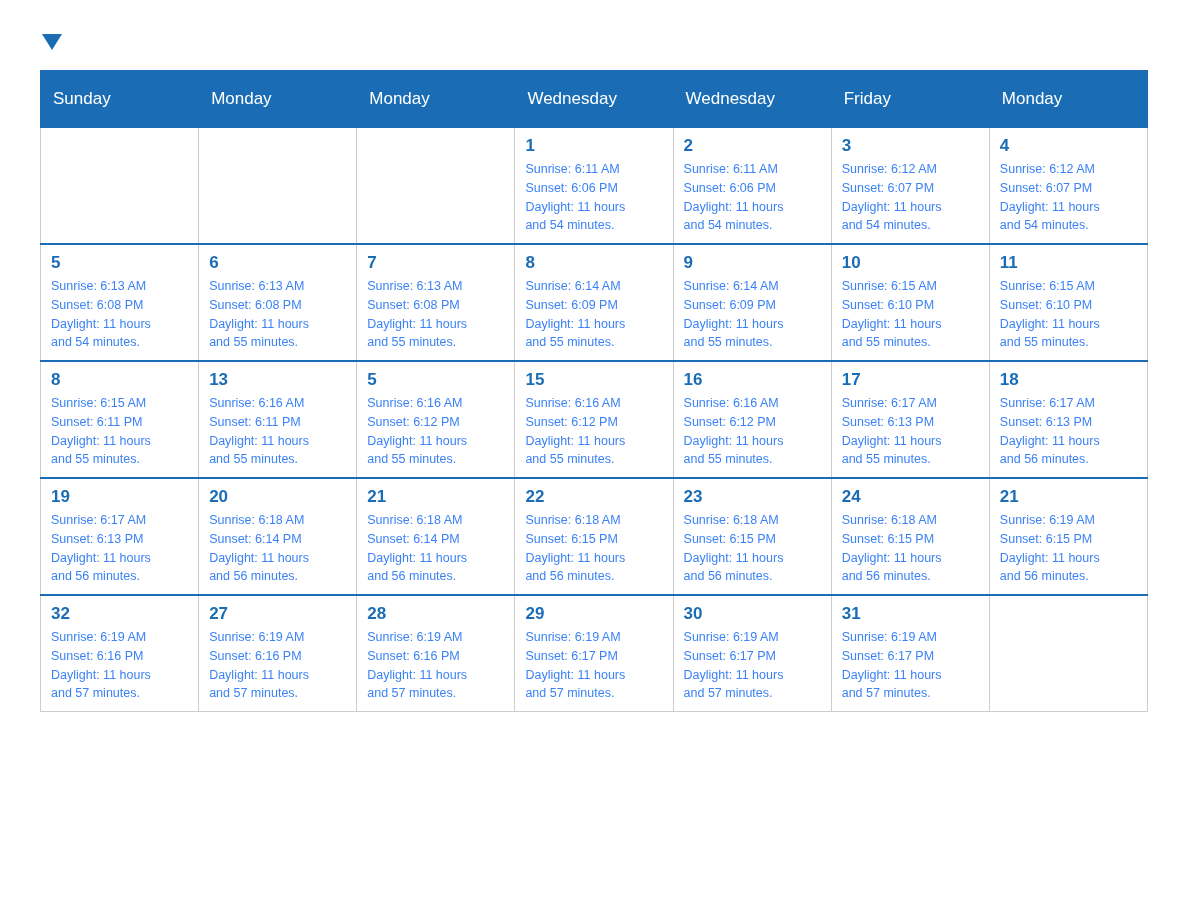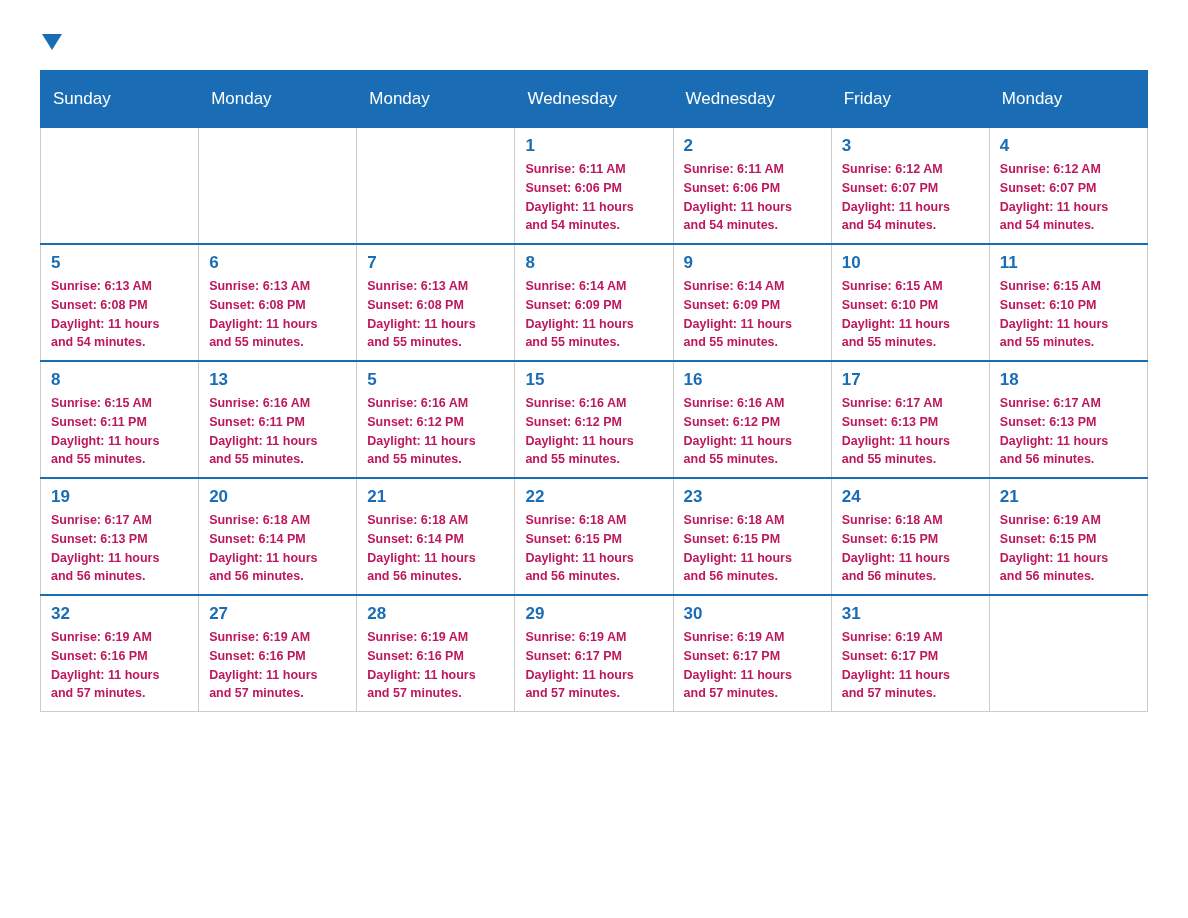--- a/index.html
+++ b/index.html
@@ -93,23 +93,22 @@
     }
     .day-num {
       font-size: 17px;
       font-weight: bold;
       color: #1a6db5;
       margin-bottom: 4px;
       display: block;
     }
     .day-info {
       font-size: 12.5px;
-      color: #be185d;
+      color: #3b82f6;
       line-height: 1.5;
-      font-weight: bold;
     }
     .empty-cell {
       background: #fff;
     }
     .row-divider td {
       border-top: 2px solid #1a6db5;
     }
   </style>
 </head>
 <body>

